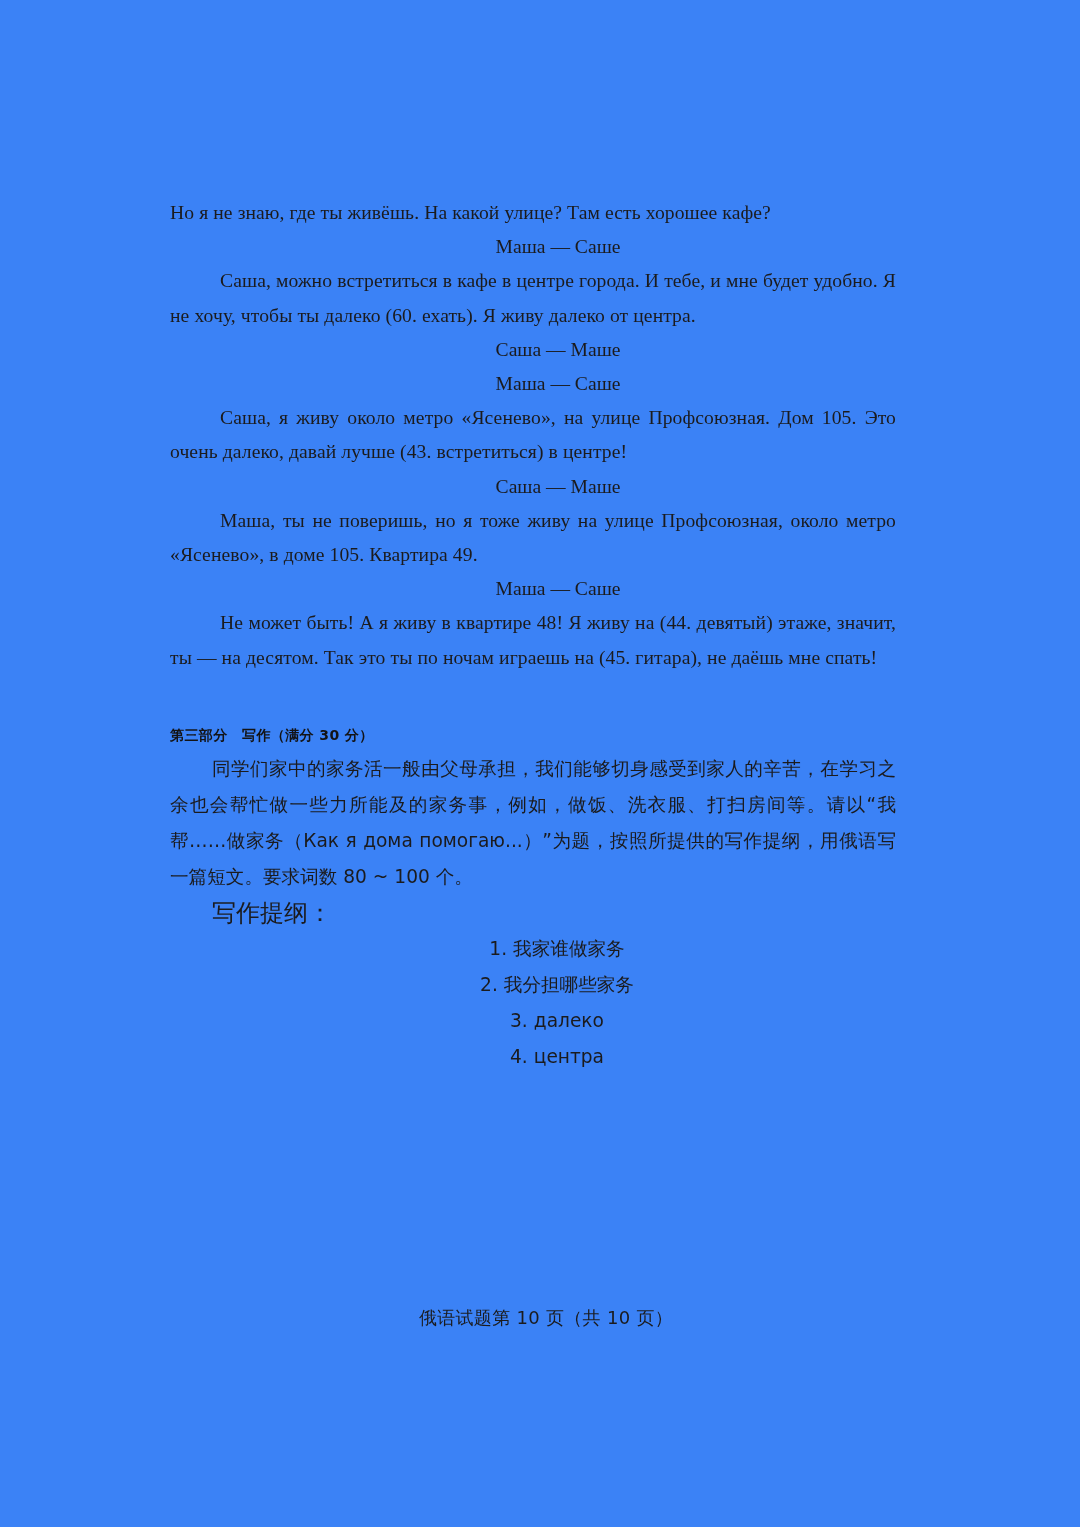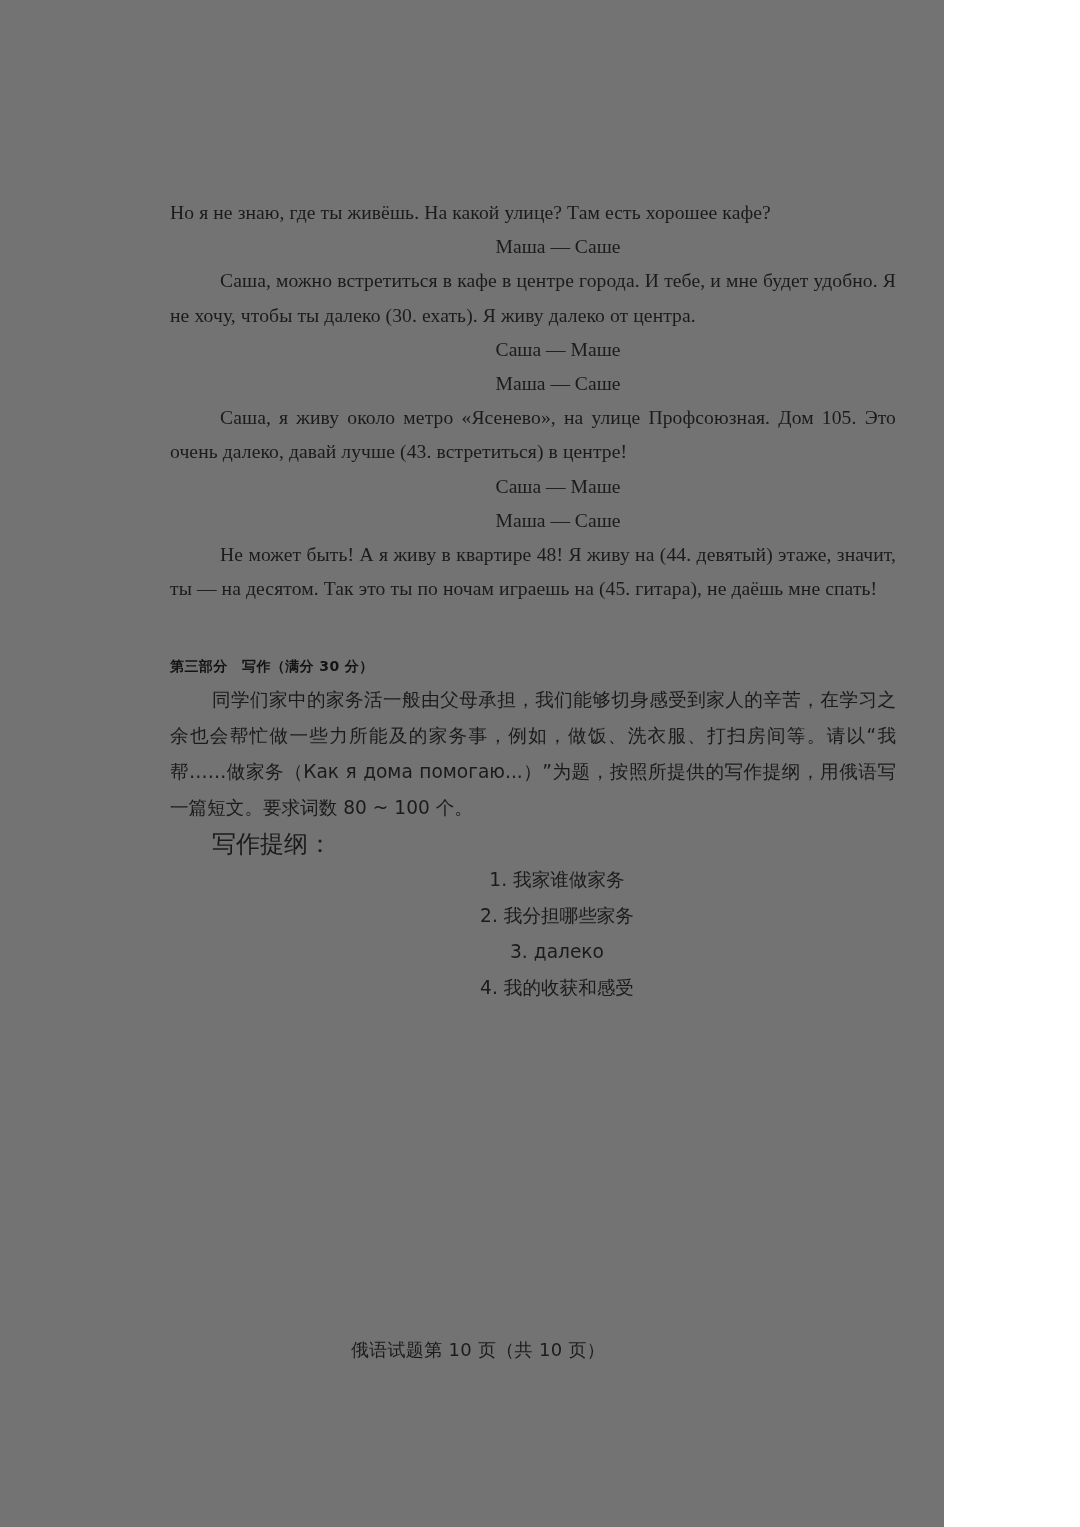--- a/index.html
+++ b/index.html
@@ -2,23 +2,23 @@
 <html><head>
 <meta charset="utf-8">
 <style>
   html, body {
     margin: 0;
     padding: 0;
     background: #ffffff;
   }
   .page {
     position: relative;
-    width: 944px;
+    width: 1080px;
     height: 1527px;
-    background: #737373;
+    background: #3b82f6;
     overflow: hidden;
     font-family: "Liberation Serif", "DejaVu Serif", serif;
     color: #18181a;
   }
   .content {
     position: absolute;
     left: 170px;
     top: 196px;
     width: 726px;
   }
@@ -94,43 +94,43 @@
   .footer {
     position: absolute;
     left: 12px;
     right: 0;
     top: 1306px;
     text-align: center;
     font-family: "DejaVu Sans", "Liberation Sans", sans-serif;
     font-size: 18px;
     color: #1b1b1d;
     letter-spacing: 0.3px;
-    margin-top: 32px;
   }
 </style>
 </head>
 <body>
 
 <div class="page">
 
   <div class="content">
 
     <div>
 
       <p class="ru-para flush">Но я не знаю, где ты живёшь. На какой улице? Там есть хорошее кафе?</p>
 
       <p class="ru-speaker">Маша — Саше</p>
-      <p class="ru-para indent">Саша, можно встретиться в кафе в центре города. И тебе, и мне будет удобно. Я не хочу, чтобы ты далеко (30. ехать). Я живу далеко от центра.</p>
+      <p class="ru-para indent">Саша, можно встретиться в кафе в центре города. И тебе, и мне будет удобно. Я не хочу, чтобы ты далеко (60. ехать). Я живу далеко от центра.</p>
 
       <p class="ru-speaker">Саша — Маше</p>
 
       <p class="ru-speaker">Маша — Саше</p>
       <p class="ru-para indent">Саша, я живу около метро «Ясенево», на улице Профсоюзная. Дом 105. Это очень далеко, давай лучше (43. встретиться) в центре!</p>
 
       <p class="ru-speaker">Саша — Маше</p>
+      <p class="ru-para indent">Маша, ты не поверишь, но я тоже живу на улице Профсоюзная, около метро «Ясенево», в доме 105. Квартира 49.</p>
 
       <p class="ru-speaker">Маша — Саше</p>
       <p class="ru-para indent">Не может быть! А я живу в квартире 48! Я живу на (44. девятый) этаже, значит, ты — на десятом. Так это ты по ночам играешь на (45. гитара), не даёшь мне спать!</p>
     </div>
 
     <div class="section-gap"></div>
 
     <div>
       <p class="cn-heading">第三部分　写作（满分 30 分）</p>
 
@@ -142,21 +142,21 @@
         <li>
           <span class="num">1.</span><span>我家谁做家务</span>
         </li>
         <li>
           <span class="num">2.</span><span>我分担哪些家务</span>
         </li>
         <li>
           <span class="num">3.</span><span>далеко</span>
         </li>
         <li>
-          <span class="num">4.</span><span>我的收获和感受</span>
+          <span class="num">4.</span><span>центра</span>
         </li>
       </ul>
     </div>
 
   </div>
 
   <div class="footer">俄语试题第 10 页（共 10 页）</div>
 
 </div>
 

